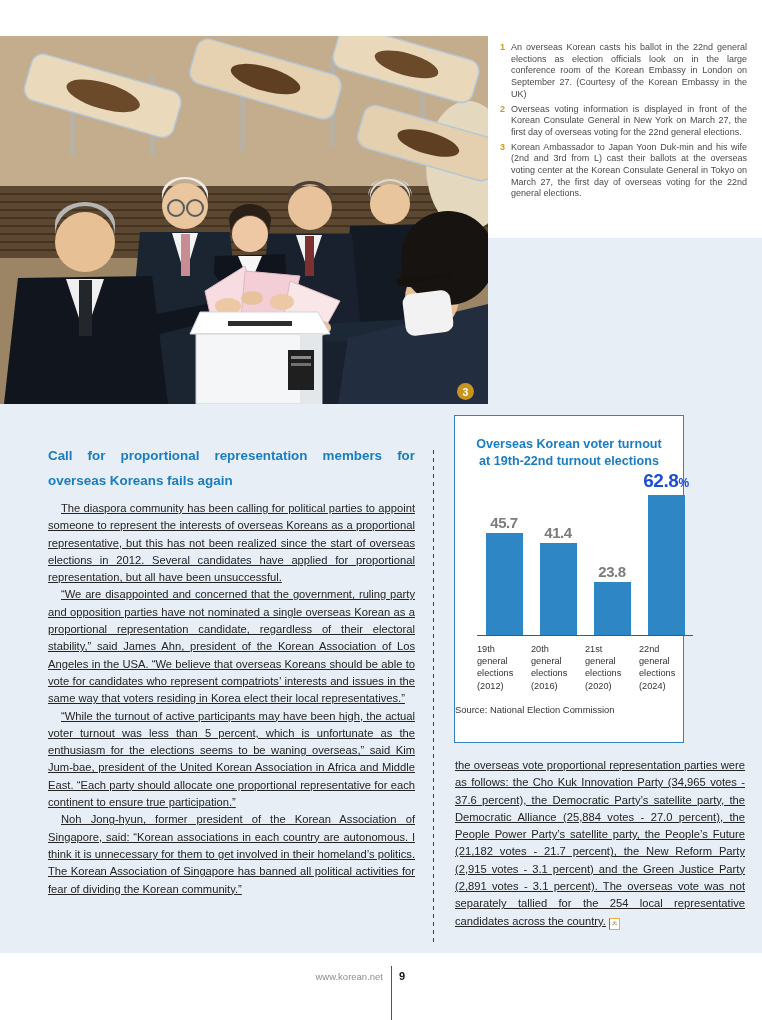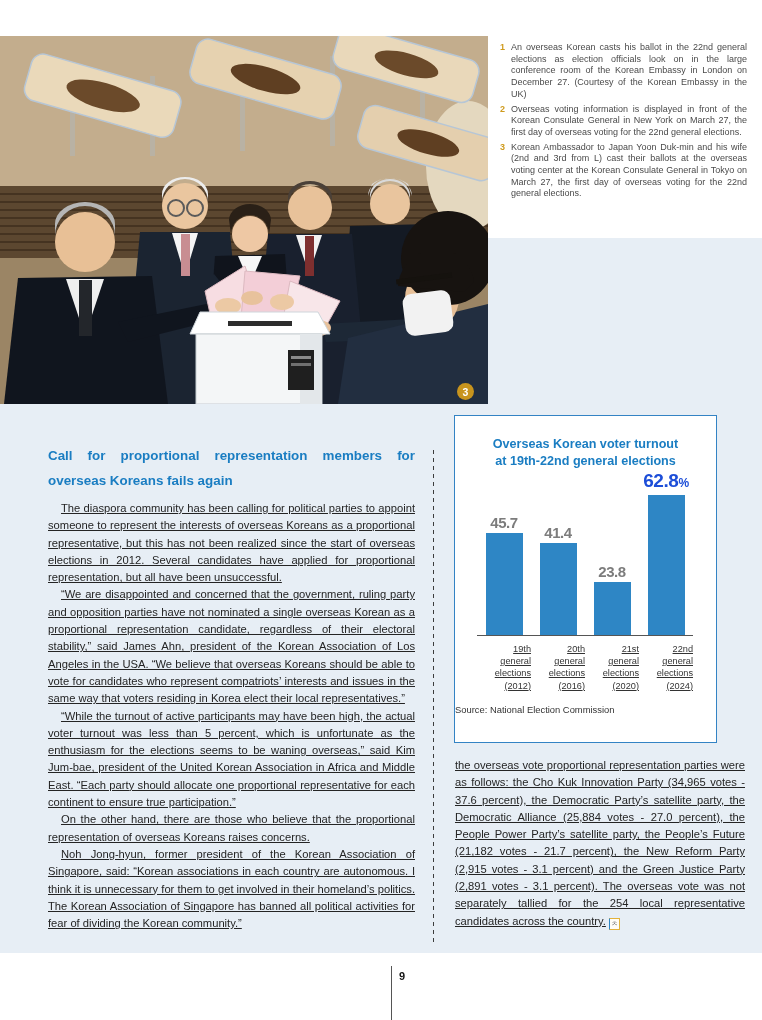--- a/index.html
+++ b/index.html
@@ -28,33 +28,33 @@
         text-align:justify;text-indent:13px;text-decoration:underline;}
   .article-right{position:absolute;left:455px;top:757px;width:290px;}
   .article-right p{text-indent:0;}
   .divider{position:absolute;left:433px;top:450px;width:1.4px;height:492px;
         background:repeating-linear-gradient(to bottom,#3c3c3c 0 4px,transparent 4px 8px);}
   .endmark{display:inline-block;width:9px;height:10px;background:#fffdf6;
         border:1px solid #e3b23a;border-left-color:#2e86c5;font-size:7px;line-height:10px;
         text-align:center;color:#444;vertical-align:-1px;margin-left:3px;}
 
   
-  .chart-box{position:absolute;left:454px;top:415px;width:263px;height:328px;background:#ffffff;
+  .chart-box{position:absolute;left:454px;top:415px;width:230px;height:328px;background:#ffffff;
         border:1.5px solid #3383c4;box-sizing:border-box;}
   .chart-title{margin-top:20px;text-align:center;color:#1a7dc2;font-weight:bold;
         font-size:12.6px;line-height:16.5px;}
   .plot{position:absolute;left:0;top:0;right:0;bottom:0;}
   .axis{position:absolute;left:22px;top:219px;width:216px;height:1.2px;background:#555;}
   .bar{position:absolute;width:37px;}
   .val{position:absolute;width:60px;text-align:center;font-weight:bold;font-size:15px;
         color:#7c7c7c;letter-spacing:-0.4px;}
   .val.em{width:80px;font-size:19px;color:#1d4ed8;}
   .val .unit{font-size:12px;}
-  .cat{position:absolute;top:227px;width:54px;text-align:right;font-size:9.2px;
-        line-height:12.2px;color:#333;white-space:pre-line;text-decoration:underline;}
+  .cat{position:absolute;top:227px;width:54px;text-align:left;font-size:9.2px;
+        line-height:12.2px;color:#333;white-space:pre-line;}
   .source{position:absolute;left:0;right:0;top:288px;font-size:9.4px;color:#333;}
 
   
   .footer-site{position:absolute;top:971px;left:0;width:383px;text-align:right;
         font-size:9.5px;color:#8f8f8f;}
   .footer-line{position:absolute;top:966px;left:391px;width:1px;height:54px;background:#555;}
   .footer-num{position:absolute;top:970px;left:399px;font-size:11px;font-weight:bold;color:#141414;}
 </style>
 </head>
 <body>
@@ -169,47 +169,46 @@
         <rect x="404" y="256" width="48" height="42" rx="9" fill="#f2f2f2" transform="rotate(-7 428 277)"></rect>
         <rect x="396" y="240" width="56" height="5" fill="#15120e" transform="rotate(-7 424 242)"></rect>
       </g>
     </svg>
   </div>
   <div class="photo-badge">3</div>
 
   <div class="captions">
     <div class="caption">
       <span class="num">1</span>
-      <span>An overseas Korean casts his ballot in the 22nd general elections as election officials look on in the large conference room of the Korean Embassy in London on December 27. (Courtesy of the Korean Embassy in the UK)</span>
+      <span>An overseas Korean casts his ballot in the 22nd general elections as election officials look on in the large conference room of the Korean Embassy in London on September 27. (Courtesy of the Korean Embassy in the UK)</span>
     </div>
     <div class="caption">
       <span class="num">2</span>
       <span>Overseas voting information is displayed in front of the Korean Consulate General in New York on March 27, the first day of overseas voting for the 22nd general elections.</span>
     </div>
     <div class="caption">
       <span class="num">3</span>
       <span>Korean Ambassador to Japan Yoon Duk-min and his wife (2nd and 3rd from L) cast their ballots at the overseas voting center at the Korean Consulate General in Tokyo on March 27, the first day of overseas voting for the 22nd general elections.</span>
     </div>
   </div>
 
   <div class="article-left">
     <h2 class="article-heading">Call for proportional representation members for overseas Koreans fails again</h2>
     <p>The diaspora community has been calling for political parties to appoint someone to represent the interests of overseas Koreans as a proportional representative, but this has not been realized since the start of overseas elections in 2012. Several candidates have applied for proportional representation, but all have been unsuccessful.</p>
     <p>“We are disappointed and concerned that the government, ruling party and opposition parties have not nominated a single overseas Korean as a proportional representation candidate, regardless of their electoral stability,” said James Ahn, president of the Korean Association of Los Angeles in the USA. “We believe that overseas Koreans should be able to vote for candidates who represent compatriots’ interests and issues in the same way that voters residing in Korea elect their local representatives.”</p>
     <p>“While the turnout of active participants may have been high, the actual voter turnout was less than 5 percent, which is unfortunate as the enthusiasm for the elections seems to be waning overseas,” said Kim Jum-bae, president of the United Korean Association in Africa and Middle East. “Each party should allocate one proportional representative for each continent to ensure true participation.”</p>
-    <p>On the other hand, there are those who believe that the proportional representation of overseas Koreans raises concerns.</p>
     <p>Noh Jong-hyun, former president of the Korean Association of Singapore, said: “Korean associations in each country are autonomous. I think it is unnecessary for them to get involved in their homeland’s politics. The Korean Association of Singapore has banned all political activities for fear of dividing the Korean community.”</p>
   </div>
 
   <div class="divider"></div>
 
   <div class="chart-box">
     <div class="chart-title">
       <div>Overseas Korean voter turnout</div>
-      <div>at 19th-22nd general elections</div>
+      <div>at 19th-22nd turnout elections</div>
     </div>
     <div class="plot" id="plot">
         <div class="bar" style="left: 30.5px; top: 117px; height: 102px; background: rgb(46, 134, 197);"></div>
         <div class="val" style="left: 19px; top: 98px;"><span>45.7</span></div>
         <div class="cat" style="left: 22px;">19th
 general
 elections
 (2012)</div>
         <div class="bar" style="left: 84.5px; top: 127px; height: 92px; background: rgb(46, 134, 197);"></div>
         <div class="val" style="left: 73px; top: 108px;"><span>41.4</span></div>
@@ -231,16 +230,17 @@
 (2024)</div>
       </div>
     <div class="axis"></div>
     <div class="source">Source: National Election Commission</div>
   </div>
 
   <div class="article-right">
     <p><span>the overseas vote proportional representation parties were as follows: the Cho Kuk Innovation Party (34,965 votes - 37.6 percent), the Democratic Party’s satellite party, the Democratic Alliance (25,884 votes - 27.0 percent), the People Power Party’s satellite party, the People’s Future (21,182 votes - 21.7 percent), the New Reform Party (2,915 votes - 3.1 percent) and the Green Justice Party (2,891 votes - 3.1 percent). The overseas vote was not separately tallied for the 254 local representative candidates across the country.</span><span class="endmark">ㅊ</span></p>
   </div>
 
+  <div class="footer-site">www.korean.net</div>
   <div class="footer-line"></div>
   <div class="footer-num">9</div>
 
 </div>
 
 </body></html>

